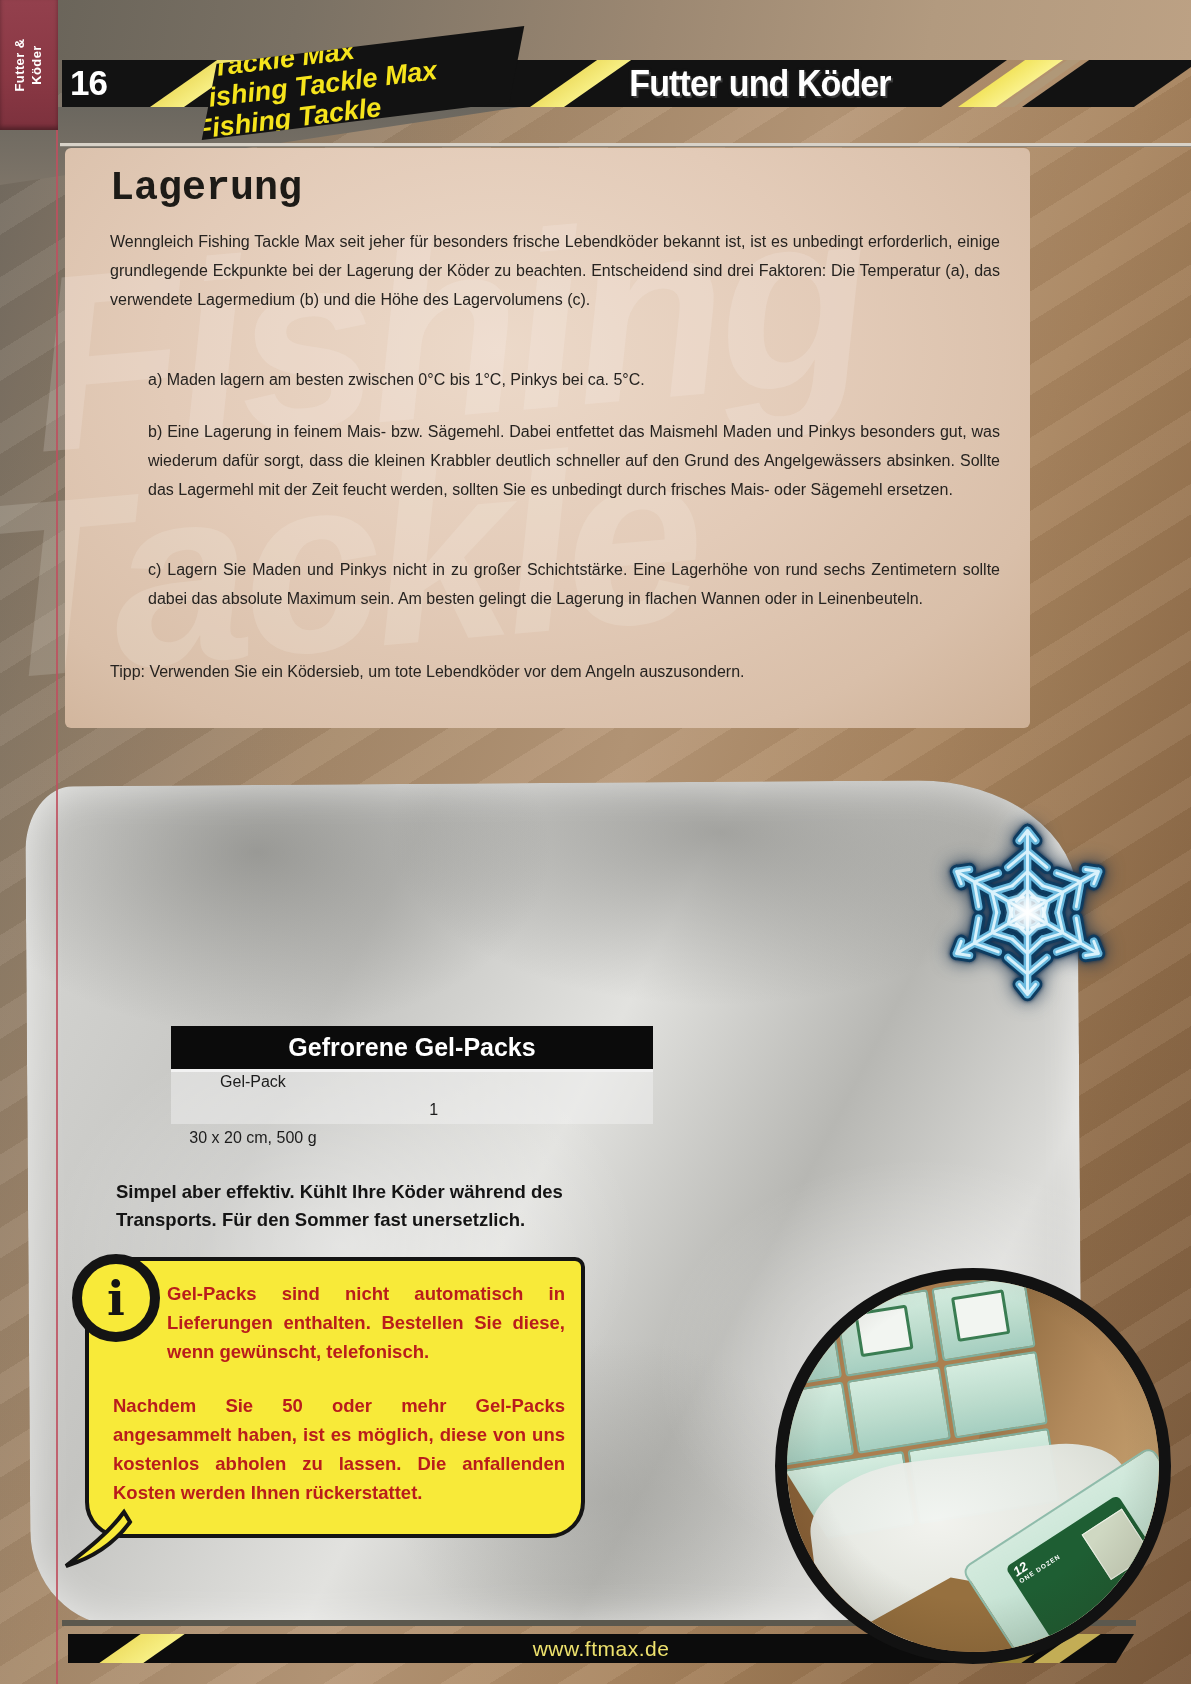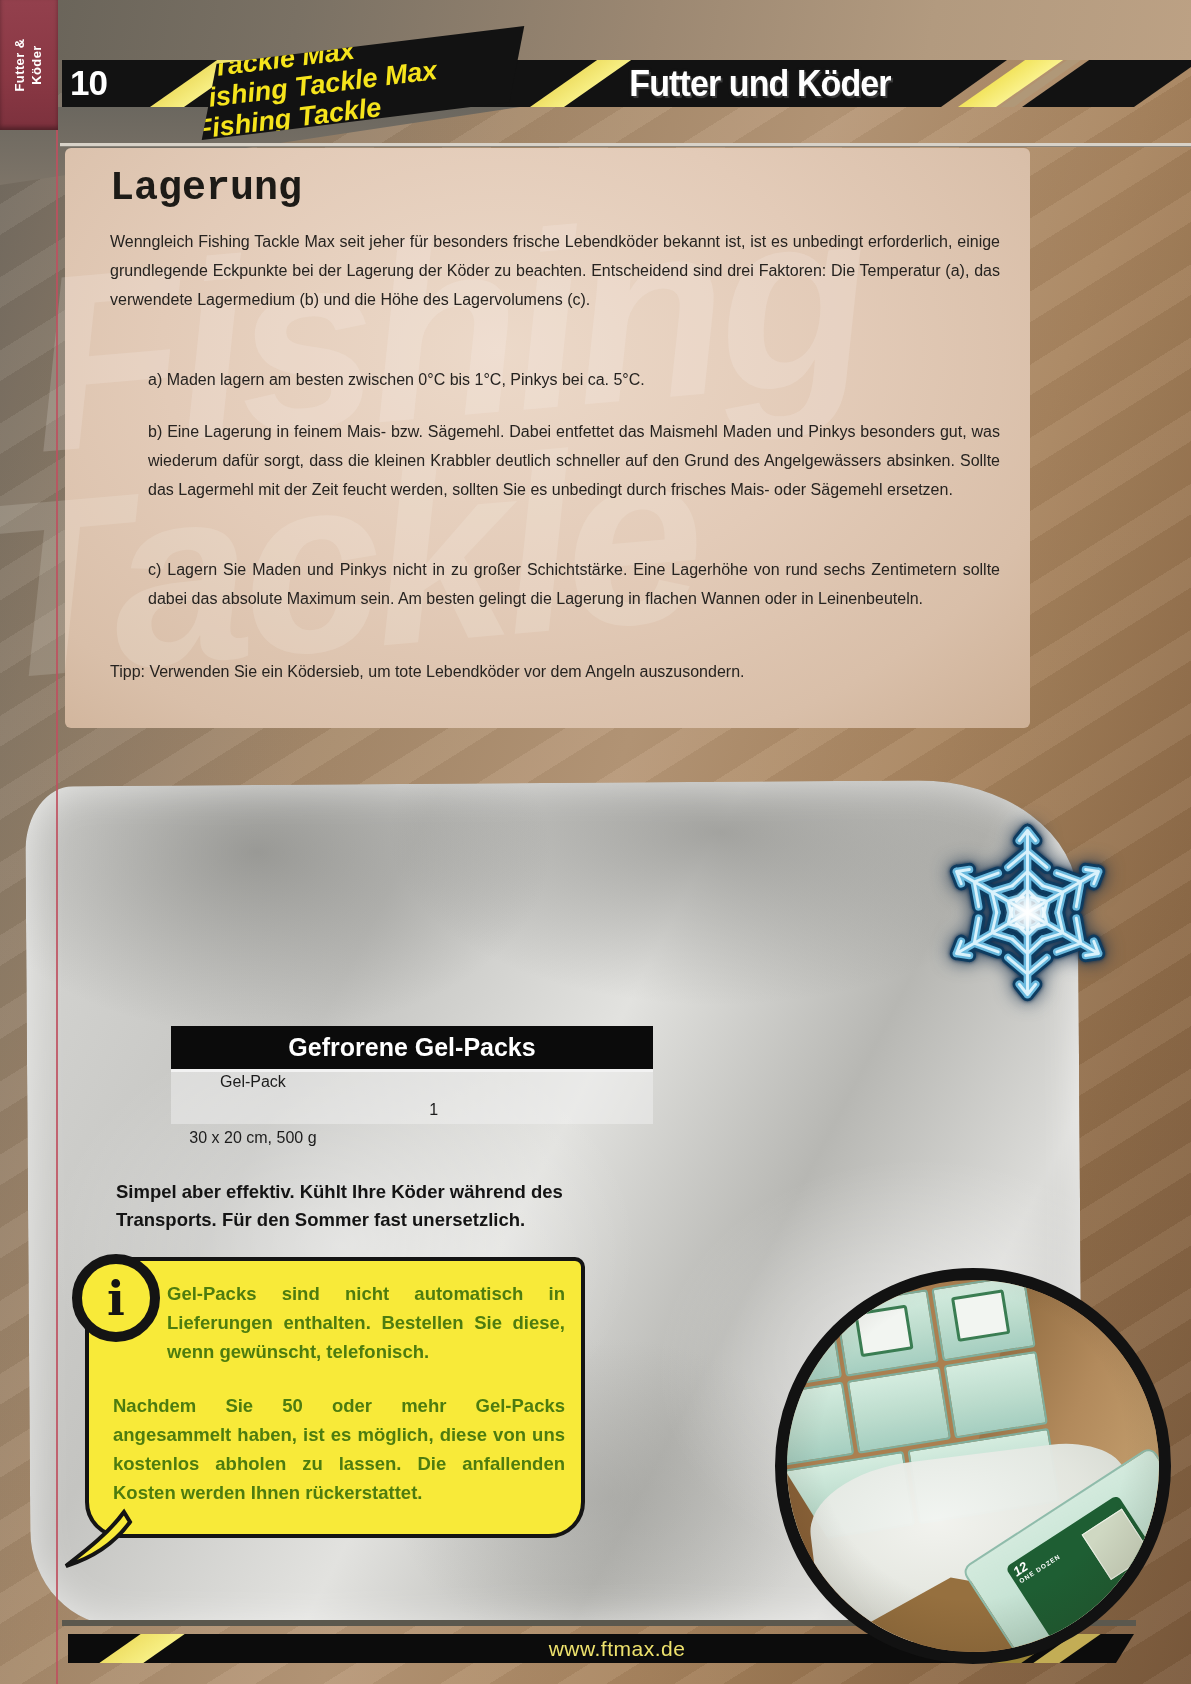--- a/index.html
+++ b/index.html
@@ -94,21 +94,21 @@
   .pt-head div,.pt-data div{display:flex;align-items:center;justify-content:center;text-align:center;}
   .pt-data{height:52px;background:rgba(245,245,245,.45);font-size:16px;color:#1c1c1c;}
   .pt-name{flex-direction:column;line-height:20px;gap:36px;}
 
   .pnote{left:116px;top:1178px;width:448px;z-index:6;font-size:18.5px;line-height:28px;
     font-weight:600;color:#141414;}
 
   
   .bubble{left:85px;top:1257px;width:500px;height:281px;z-index:6;background:#f8ea39;
     border:4px solid #141414;border-radius:36px 10px 36px 36px;box-sizing:border-box;}
-  .bub-p{position:absolute;font-size:18.5px;line-height:29px;font-weight:bold;color:#4d7c0f;
+  .bub-p{position:absolute;font-size:18.5px;line-height:29px;font-weight:bold;color:#b91c1c;
     text-align:justify;}
   .bub-p1{left:78px;top:18px;width:398px;}
   .bub-p2{left:24px;top:130px;width:452px;}
   .bub-tail{left:62px;top:1508px;z-index:6;}
   .info-icon{left:72px;top:1254px;width:88px;height:88px;z-index:7;background:#f8ea39;
     border:10px solid #141414;border-radius:50%;box-sizing:border-box;
     display:flex;align-items:center;justify-content:center;
     font-family:"DejaVu Serif","Liberation Serif",serif;font-weight:bold;font-size:47px;color:#141414;}
 
   
@@ -144,21 +144,21 @@
 
   
   .f-grayline{left:62px;top:1620px;width:1074px;height:6px;z-index:5;background:#5b584e;}
   .fbar{left:68px;top:1634px;width:1066px;height:29px;z-index:6;background:#0c0c0c;
     clip-path:polygon(0 0,100% 0,calc(100% - 18px) 100%,0 100%);overflow:hidden;}
   .fstripe{position:absolute;top:0;height:29px;transform:skewX(-55deg);}
   .fs1{left:52px;width:44px;background:linear-gradient(90deg,#efe066,#f7ef85);}
   .fs2{left:944px;width:30px;background:#9b8536;}
   .fs3{left:986px;width:26px;background:#c3ad55;}
   .furl{position:absolute;left:0;top:0;width:100%;height:29px;display:flex;align-items:center;
-    justify-content:center;color:#eee26d;font-size:21px;letter-spacing:.5px;margin-left:16px;}
+    justify-content:center;color:#eee26d;font-size:21px;letter-spacing:.5px;}
 </style>
 </head>
 <body>
 
 <div class="abs bg-streaks"></div>
 <div class="abs bg-top"></div>
 <div class="abs bg-wedge"></div>
 <div class="abs hdr-underline"></div>
 <div class="abs panel"></div>
 <div class="abs watermark wm1">Fishing</div>
@@ -178,21 +178,21 @@
 <div class="abs hstripe hs2"></div>
 <div class="abs hstripe hs3"></div>
 <div class="abs hstripe hs4"></div>
 <div class="abs hlogo">
   <div class="hlogo-inner">
     <div>g Tackle Max</div>
     <div>Fishing Tackle Max</div>
     <div>Fishing Tackle</div>
   </div>
 </div>
-<div class="abs pagenum">10</div>
+<div class="abs pagenum">16</div>
 <div class="abs htitle">Futter und Köder</div>
 
 <div class="abs article h-lagerung">Lagerung</div>
 <div class="abs article para p-intro">Wenngleich Fishing Tackle Max seit jeher für besonders frische Lebendköder bekannt ist, ist es unbedingt erforderlich, einige grundlegende Eckpunkte bei der Lagerung der Köder zu beachten. Entscheidend sind drei Faktoren: Die Temperatur (a), das verwendete Lagermedium (b) und die Höhe des Lagervolumens (c).</div>
 <div class="abs article para indent p-a">a) Maden lagern am besten zwischen 0°C bis 1°C, Pinkys bei ca. 5°C.</div>
 <div class="abs article para indent p-b">b) Eine Lagerung in feinem Mais- bzw. Sägemehl. Dabei entfettet das Maismehl Maden und Pinkys besonders gut, was wiederum dafür sorgt, dass die kleinen Krabbler deutlich schneller auf den Grund des Angelgewässers absinken. Sollte das Lagermehl mit der Zeit feucht werden, sollten Sie es unbedingt durch frisches Mais- oder Sägemehl ersetzen.</div>
 <div class="abs article para indent p-c">c) Lagern Sie Maden und Pinkys nicht in zu großer Schichtstärke. Eine Lagerhöhe von rund sechs Zentimetern sollte dabei das absolute Maximum sein. Am besten gelingt die Lagerung in flachen Wannen oder in Leinenbeuteln.</div>
 <div class="abs article para p-tip">Tipp: Verwenden Sie ein Ködersieb, um tote Lebendköder vor dem Angeln auszusondern.</div>
 
 <div class="abs ice"></div>

